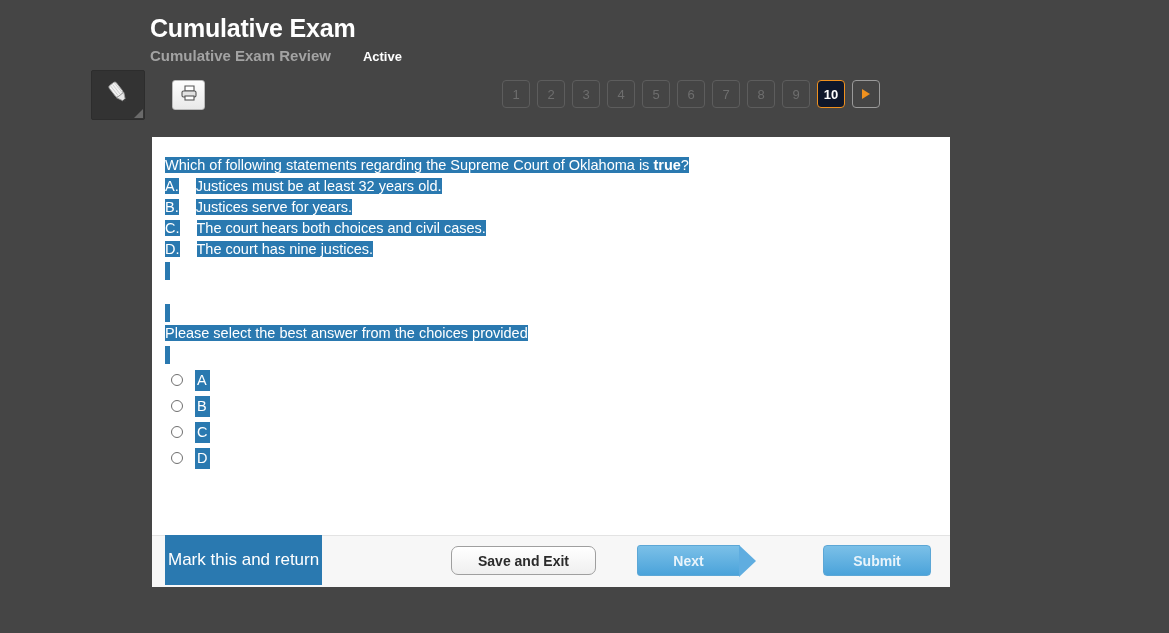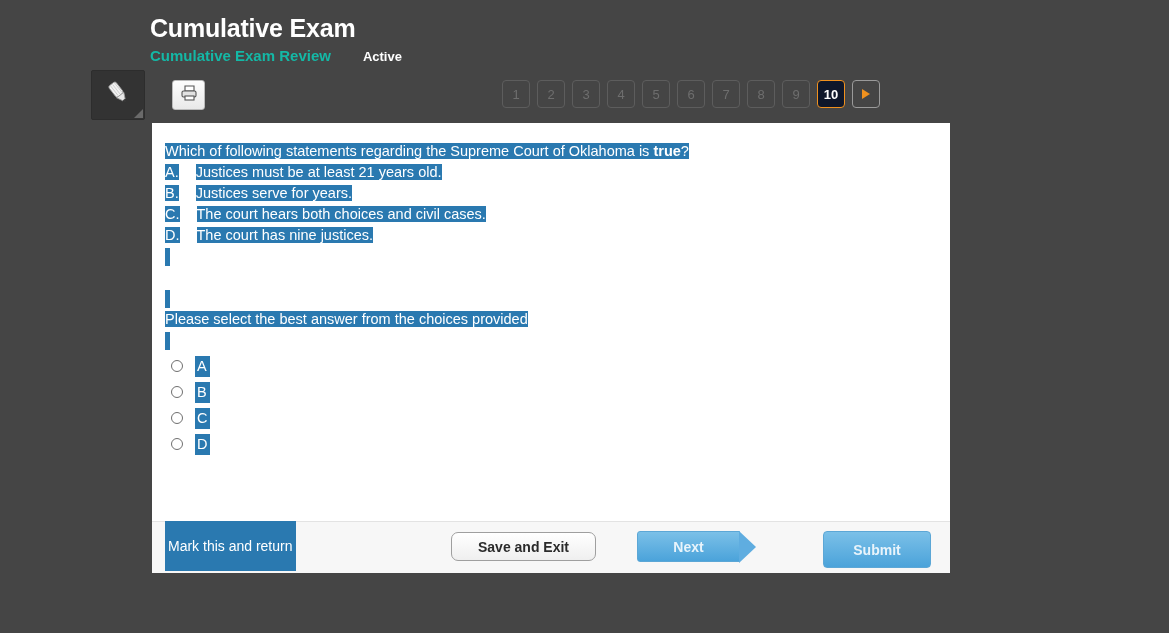--- a/index.html
+++ b/index.html
@@ -27,21 +27,21 @@
   }
   .subtitle-row {
     position: absolute;
     left: 150px; top: 47px;
     display: flex;
     align-items: baseline;
   }
   .exam-subtitle {
     font-size: 15px;
     font-weight: bold;
-    color: #14b8a6;
+    color: #a3a3a3;
   }
   .exam-status {
     font-size: 13px;
     font-weight: bold;
     color: #ffffff;
     margin-left: 32px;
   }
 
   
   .tool-highlighter {
@@ -108,21 +108,21 @@
   .page-btn.next .tri {
     width: 0; height: 0;
     border-top: 5px solid transparent;
     border-bottom: 5px solid transparent;
     border-left: 8px solid #f0911e;
   }
 
   
   .content-panel {
     position: absolute;
-    left: 152px; top: 123px;
+    left: 152px; top: 137px;
     width: 798px; height: 450px;
     background: #ffffff;
   }
 
   .question-area {
     position: absolute;
     left: 13px; top: 18px;
     right: 13px;
   }
   .sel { background: #2a79b0; color: #ffffff; }
@@ -199,21 +199,21 @@
   }
   .mark-return {
     position: absolute;
     left: 13px; top: -1px;
     height: 50px;
     display: flex;
     align-items: center;
     padding: 0 3px;
     background: #2a79b0;
     color: #ffffff;
-    font-size: 14px;
+    font-size: 17px;
     cursor: pointer;
   }
   .btn-save {
     position: absolute;
     right: 354px; top: 10px;
     width: 145px; height: 29px;
     background: linear-gradient(#ffffff, #efefef);
     border: 1px solid #9f9f9f;
     border-radius: 7px;
     font-size: 14px;
@@ -243,21 +243,21 @@
     position: absolute;
     right: -17px; top: -1px;
     width: 0; height: 0;
     border-top: 16px solid transparent;
     border-bottom: 16px solid transparent;
     border-left: 17px solid #5fade0;
   }
   .btn-submit {
     position: absolute;
     right: 19px; top: 9px;
-    width: 108px; height: 37px;
+    width: 108px; height: 31px;
     background: linear-gradient(#7bc0e8, #4ba3da);
     border: 1px solid #5ca7d6;
     border-radius: 4px;
     font-size: 14px;
     font-weight: bold;
     color: #e9f4fb;
     display: flex;
     align-items: center;
     justify-content: center;
     cursor: pointer;
@@ -315,21 +315,21 @@
     <span class="tri"></span>
   </div>
 </div>
 
 <div class="content-panel">
 
   <div class="question-area">
 
     <div class="q-stem"><span class="sel"><span>Which of following statements regarding the Supreme Court of Oklahoma is </span><b>true</b><span>?</span></span></div>
 
-    <div class="choice-line"><span class="sel">A.</span><span class="choice-gap"></span><span class="sel">Justices must be at least 21 years old.</span></div>
+    <div class="choice-line"><span class="sel">A.</span><span class="choice-gap"></span><span class="sel">Justices must be at least 32 years old.</span></div>
 
     <div class="choice-line"><span class="sel">B.</span><span class="choice-gap"></span><span class="sel">Justices serve for years.</span></div>
 
     <div class="choice-line"><span class="sel">C.</span><span class="choice-gap"></span><span class="sel">The court hears both choices and civil cases.</span></div>
 
     <div class="choice-line"><span class="sel">D.</span><span class="choice-gap"></span><span class="sel">The court has nine justices.</span></div>
 
     <div class="bar-line"><span class="empty-bar"></span></div>
     <div class="spacer-block"></div>
     <div class="bar-line"><span class="empty-bar"></span></div>

